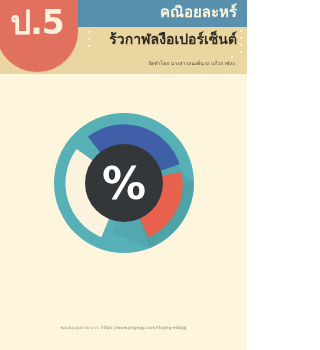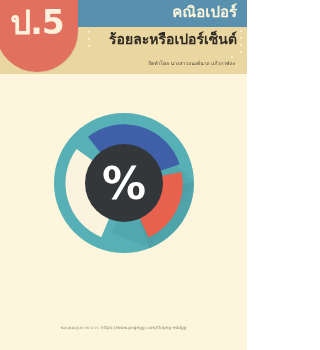--- a/index.html
+++ b/index.html
@@ -145,23 +145,23 @@
 
   <div class="dot" style="left:88px; top:31px;"></div>
   <div class="dot" style="left:88px; top:38px;"></div>
   <div class="dot" style="left:88px; top:45px;"></div>
   <div class="dot" style="left:240px; top:30px;"></div>
   <div class="dot" style="left:240px; top:37px;"></div>
   <div class="dot" style="left:240px; top:44px;"></div>
   <div class="dot" style="left:240px; top:51px;"></div>
   <div class="dot" style="left:231px; top:56px;"></div>
 
-  <div class="subject-title">คณิอเปอร์</div>
+  <div class="subject-title">คณิอยละหร์</div>
 
-  <div class="main-title">ร้อยละหรือเปอร์เซ็นต์</div>
+  <div class="main-title">ร้วกาฬลงือเปอร์เซ็นต์</div>
 
   <div class="author-line">จัดทำโดย นางสาวอนงค์นาถ แก้วกาฬลง</div>
 
   <div class="shield">
     <div class="shield-label">ป.5</div>
   </div>
 
   <div class="illus">
     <svg width="140" height="140" viewBox="0 0 140 140" xmlns="http://www.w3.org/2000/svg">
 

